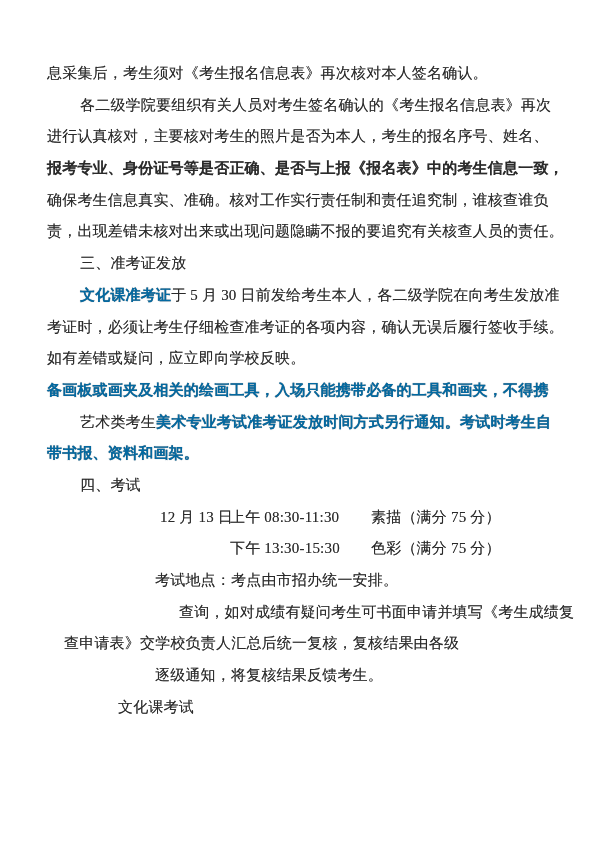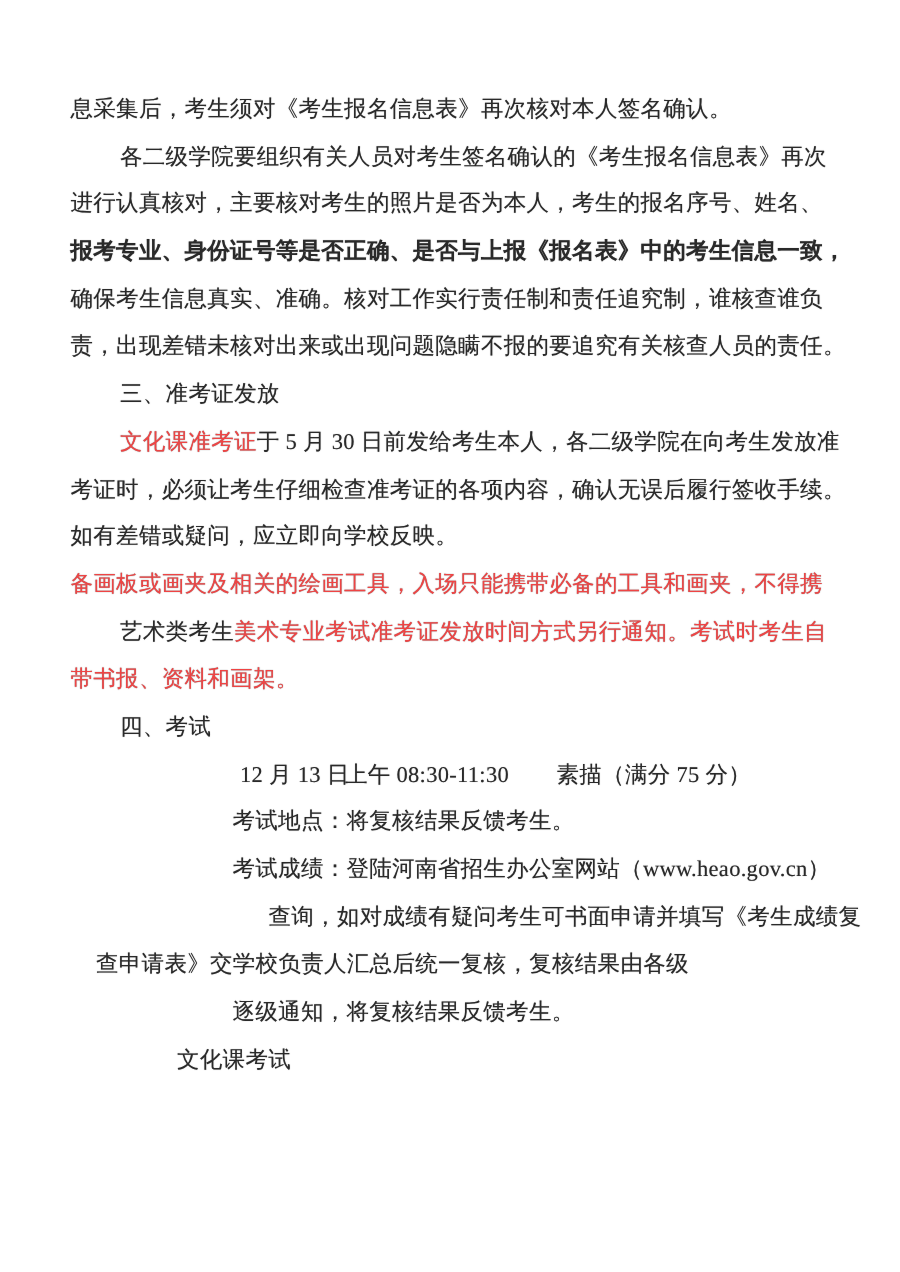--- a/index.html
+++ b/index.html
@@ -27,22 +27,22 @@
     line-height: 31.7px;
     font-size: 15px;
     color: #2a2a2a;
     white-space: pre;
     text-shadow: 0 0 0.6px rgba(45,45,45,0.55);
   }
   .line span {
     letter-spacing: 0.2px;
   }
   .bold {
-    font-weight: 400;
-    color: #ef4444;
+    font-weight: 700;
+    color: #0369a1;
     text-shadow: 0 0 0.7px rgba(20,20,20,0.6);
   }
   .abs {
     position: absolute;
     top: 0;
   }
 </style>
 </head>
 <body>
 
@@ -56,20 +56,20 @@
       <div class="line" style="padding-left: 47px;"><span>责，出现差错未核对出来或出现问题隐瞒不报的要追究有关核查人员的责任。</span></div>
       <div class="line" style="padding-left: 80px;"><span>三、准考证发放</span></div>
       <div class="line" style="padding-left: 80px;"><span class="bold">文化课准考证</span><span>于 5 月 30 日前发给考生本人，各二级学院在向考生发放准</span></div>
       <div class="line" style="padding-left: 47px;"><span>考证时，必须让考生仔细检查准考证的各项内容，确认无误后履行签收手续。</span></div>
       <div class="line" style="padding-left: 47px;"><span>如有差错或疑问，应立即向学校反映。</span></div>
       <div class="line" style="padding-left: 47px;"><span class="bold">备画板或画夹及相关的绘画工具，入场只能携带必备的工具和画夹，不得携</span></div>
       <div class="line" style="padding-left: 80px;"><span>艺术类考生</span><span class="bold">美术专业考试准考证发放时间方式另行通知。考试时考生自</span></div>
       <div class="line" style="padding-left: 47px;"><span class="bold">带书报、资料和画架。</span></div>
       <div class="line" style="padding-left: 80px;"><span>四、考试</span></div>
       <div class="line" style="padding-left: 0px;"><span class="abs" style="left: 160px;">12 月 13 日</span><span class="abs" style="left: 230px;">上午 08:30-11:30</span><span class="abs" style="left: 371px;">素描（满分 75 分）</span></div>
-      <div class="line" style="padding-left: 155px;"><span>考试地点：将复核结果反馈考生。</span></div>
-      <div class="line" style="padding-left: 155px;"><span>考试成绩：登陆河南省招生办公室网站（www.heao.gov.cn）</span></div>
+      <div class="line" style="padding-left: 0px;"><span class="abs" style="left: 230px;">下午 13:30-15:30</span><span class="abs" style="left: 371px;">色彩（满分 75 分）</span></div>
+      <div class="line" style="padding-left: 155px;"><span>考试地点：考点由市招办统一安排。</span></div>
       <div class="line" style="padding-left: 155px; margin-left: 24px;"><span>查询，如对成绩有疑问考生可书面申请并填写《考生成绩复</span></div>
       <div class="line" style="padding-left: 64px;"><span>查申请表》交学校负责人汇总后统一复核，复核结果由各级</span></div>
       <div class="line" style="padding-left: 155px;"><span>逐级通知，将复核结果反馈考生。</span></div>
       <div class="line" style="padding-left: 118px;"><span>文化课考试</span></div>
     </div>
 </div>
 
 </body></html>

